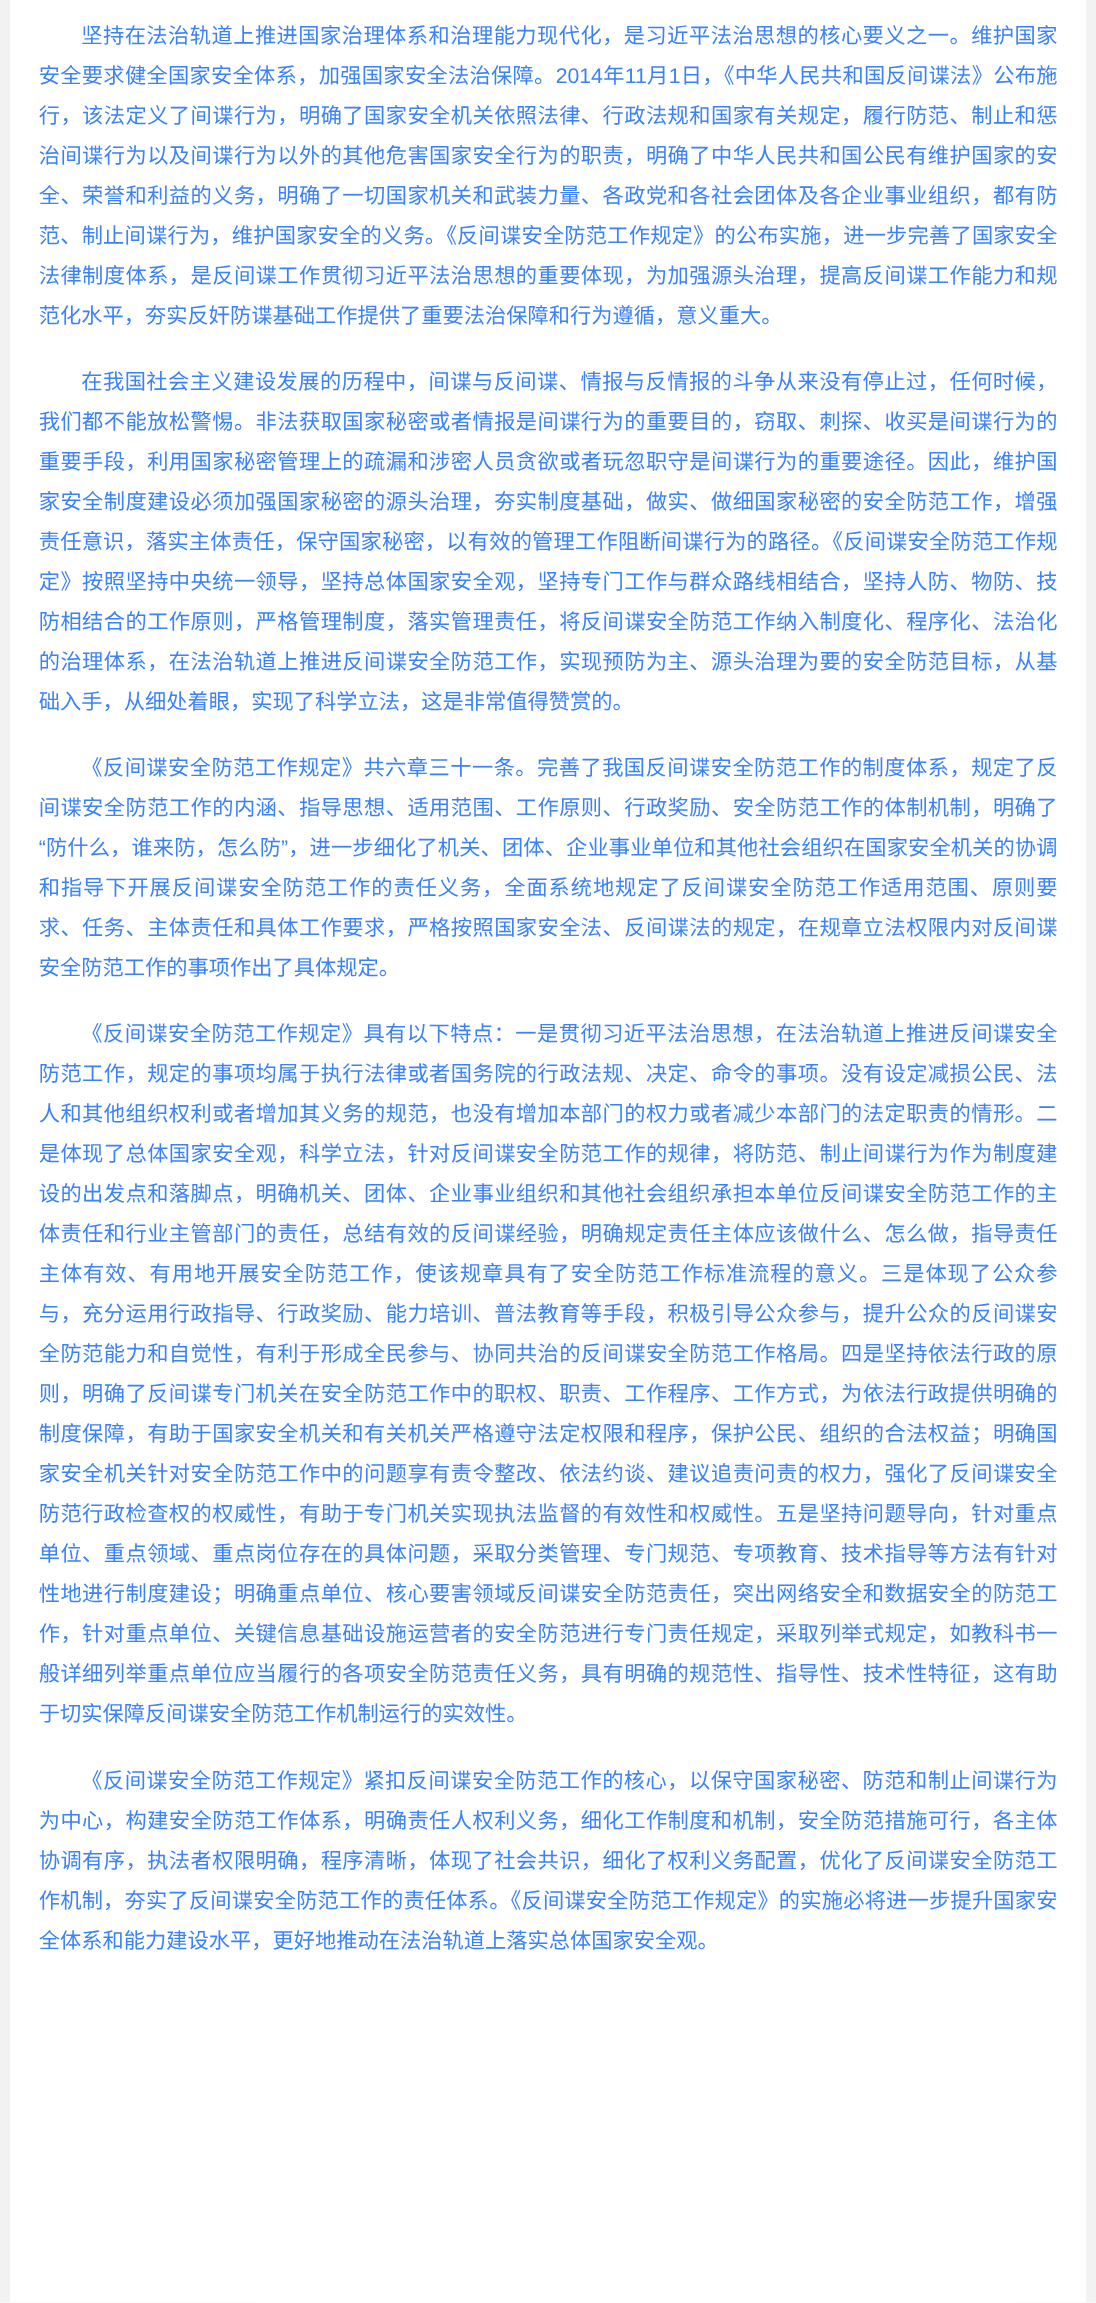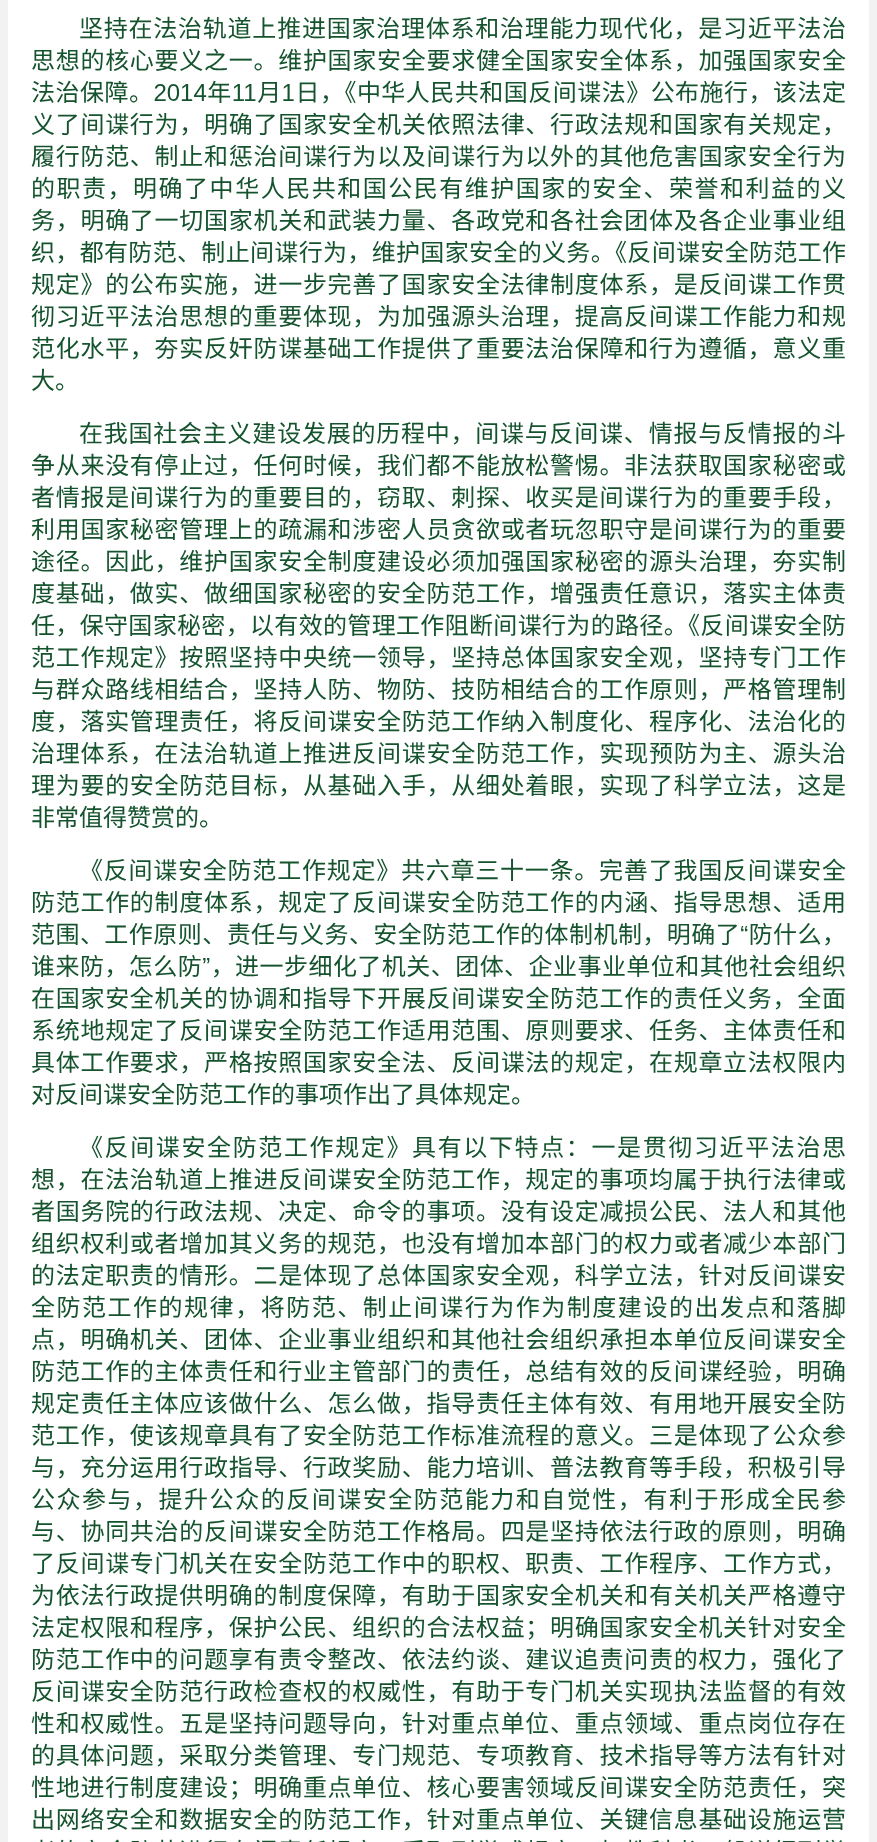--- a/index.html
+++ b/index.html
@@ -16,32 +16,32 @@
   .page {
     box-sizing: border-box;
     width: 861px;
     min-height: 1842px;
     margin: 0 auto;
     background: #ffffff;
     padding: 13px 23px 26px 23px;
   }
   .para {
     margin: 0 0 21px 0;
-    font-size: 24px;
+    font-size: 17px;
     line-height: 32px;
-    color: #14532d;
+    color: #3b82f6;
     text-align: justify;
     text-justify: inter-ideograph;
     text-indent: 2em;
     word-break: break-all;
   }
 </style>
 </head>
 <body>
 
 <div class="page">
   <p class="para">坚持在法治轨道上推进国家治理体系和治理能力现代化，是习近平法治思想的核心要义之一。维护国家安全要求健全国家安全体系，加强国家安全法治保障。2014年11月1日，《中华人民共和国反间谍法》公布施行，该法定义了间谍行为，明确了国家安全机关依照法律、行政法规和国家有关规定，履行防范、制止和惩治间谍行为以及间谍行为以外的其他危害国家安全行为的职责，明确了中华人民共和国公民有维护国家的安全、荣誉和利益的义务，明确了一切国家机关和武装力量、各政党和各社会团体及各企业事业组织，都有防范、制止间谍行为，维护国家安全的义务。《反间谍安全防范工作规定》的公布实施，进一步完善了国家安全法律制度体系，是反间谍工作贯彻习近平法治思想的重要体现，为加强源头治理，提高反间谍工作能力和规范化水平，夯实反奸防谍基础工作提供了重要法治保障和行为遵循，意义重大。</p>
   <p class="para">在我国社会主义建设发展的历程中，间谍与反间谍、情报与反情报的斗争从来没有停止过，任何时候，我们都不能放松警惕。非法获取国家秘密或者情报是间谍行为的重要目的，窃取、刺探、收买是间谍行为的重要手段，利用国家秘密管理上的疏漏和涉密人员贪欲或者玩忽职守是间谍行为的重要途径。因此，维护国家安全制度建设必须加强国家秘密的源头治理，夯实制度基础，做实、做细国家秘密的安全防范工作，增强责任意识，落实主体责任，保守国家秘密，以有效的管理工作阻断间谍行为的路径。《反间谍安全防范工作规定》按照坚持中央统一领导，坚持总体国家安全观，坚持专门工作与群众路线相结合，坚持人防、物防、技防相结合的工作原则，严格管理制度，落实管理责任，将反间谍安全防范工作纳入制度化、程序化、法治化的治理体系，在法治轨道上推进反间谍安全防范工作，实现预防为主、源头治理为要的安全防范目标，从基础入手，从细处着眼，实现了科学立法，这是非常值得赞赏的。</p>
-  <p class="para">《反间谍安全防范工作规定》共六章三十一条。完善了我国反间谍安全防范工作的制度体系，规定了反间谍安全防范工作的内涵、指导思想、适用范围、工作原则、责任与义务、安全防范工作的体制机制，明确了“防什么，谁来防，怎么防”，进一步细化了机关、团体、企业事业单位和其他社会组织在国家安全机关的协调和指导下开展反间谍安全防范工作的责任义务，全面系统地规定了反间谍安全防范工作适用范围、原则要求、任务、主体责任和具体工作要求，严格按照国家安全法、反间谍法的规定，在规章立法权限内对反间谍安全防范工作的事项作出了具体规定。</p>
+  <p class="para">《反间谍安全防范工作规定》共六章三十一条。完善了我国反间谍安全防范工作的制度体系，规定了反间谍安全防范工作的内涵、指导思想、适用范围、工作原则、行政奖励、安全防范工作的体制机制，明确了“防什么，谁来防，怎么防”，进一步细化了机关、团体、企业事业单位和其他社会组织在国家安全机关的协调和指导下开展反间谍安全防范工作的责任义务，全面系统地规定了反间谍安全防范工作适用范围、原则要求、任务、主体责任和具体工作要求，严格按照国家安全法、反间谍法的规定，在规章立法权限内对反间谍安全防范工作的事项作出了具体规定。</p>
   <p class="para">《反间谍安全防范工作规定》具有以下特点：一是贯彻习近平法治思想，在法治轨道上推进反间谍安全防范工作，规定的事项均属于执行法律或者国务院的行政法规、决定、命令的事项。没有设定减损公民、法人和其他组织权利或者增加其义务的规范，也没有增加本部门的权力或者减少本部门的法定职责的情形。二是体现了总体国家安全观，科学立法，针对反间谍安全防范工作的规律，将防范、制止间谍行为作为制度建设的出发点和落脚点，明确机关、团体、企业事业组织和其他社会组织承担本单位反间谍安全防范工作的主体责任和行业主管部门的责任，总结有效的反间谍经验，明确规定责任主体应该做什么、怎么做，指导责任主体有效、有用地开展安全防范工作，使该规章具有了安全防范工作标准流程的意义。三是体现了公众参与，充分运用行政指导、行政奖励、能力培训、普法教育等手段，积极引导公众参与，提升公众的反间谍安全防范能力和自觉性，有利于形成全民参与、协同共治的反间谍安全防范工作格局。四是坚持依法行政的原则，明确了反间谍专门机关在安全防范工作中的职权、职责、工作程序、工作方式，为依法行政提供明确的制度保障，有助于国家安全机关和有关机关严格遵守法定权限和程序，保护公民、组织的合法权益；明确国家安全机关针对安全防范工作中的问题享有责令整改、依法约谈、建议追责问责的权力，强化了反间谍安全防范行政检查权的权威性，有助于专门机关实现执法监督的有效性和权威性。五是坚持问题导向，针对重点单位、重点领域、重点岗位存在的具体问题，采取分类管理、专门规范、专项教育、技术指导等方法有针对性地进行制度建设；明确重点单位、核心要害领域反间谍安全防范责任，突出网络安全和数据安全的防范工作，针对重点单位、关键信息基础设施运营者的安全防范进行专门责任规定，采取列举式规定，如教科书一般详细列举重点单位应当履行的各项安全防范责任义务，具有明确的规范性、指导性、技术性特征，这有助于切实保障反间谍安全防范工作机制运行的实效性。</p>
   <p class="para">《反间谍安全防范工作规定》紧扣反间谍安全防范工作的核心，以保守国家秘密、防范和制止间谍行为为中心，构建安全防范工作体系，明确责任人权利义务，细化工作制度和机制，安全防范措施可行，各主体协调有序，执法者权限明确，程序清晰，体现了社会共识，细化了权利义务配置，优化了反间谍安全防范工作机制，夯实了反间谍安全防范工作的责任体系。《反间谍安全防范工作规定》的实施必将进一步提升国家安全体系和能力建设水平，更好地推动在法治轨道上落实总体国家安全观。</p>
 
 </div>
 
 </body></html>

